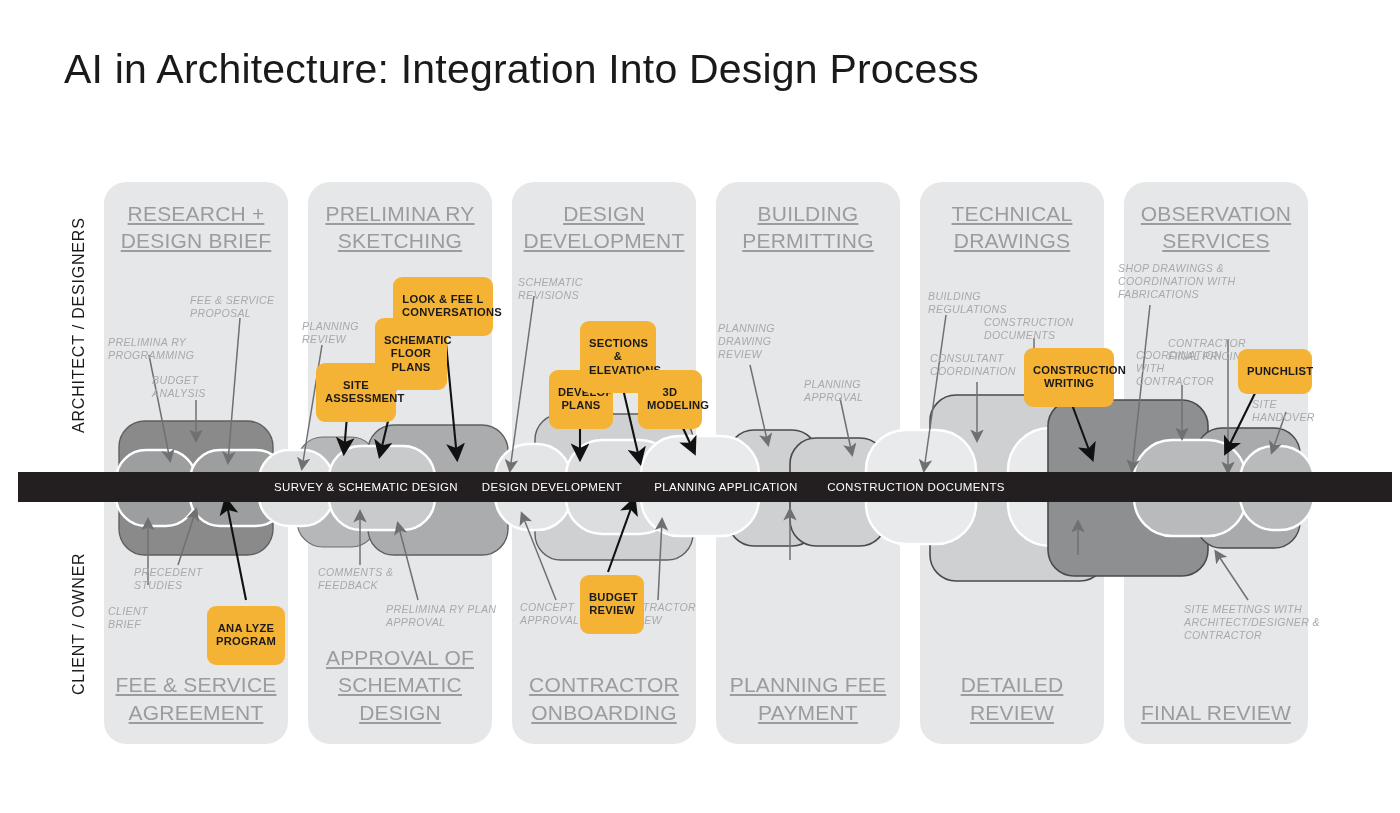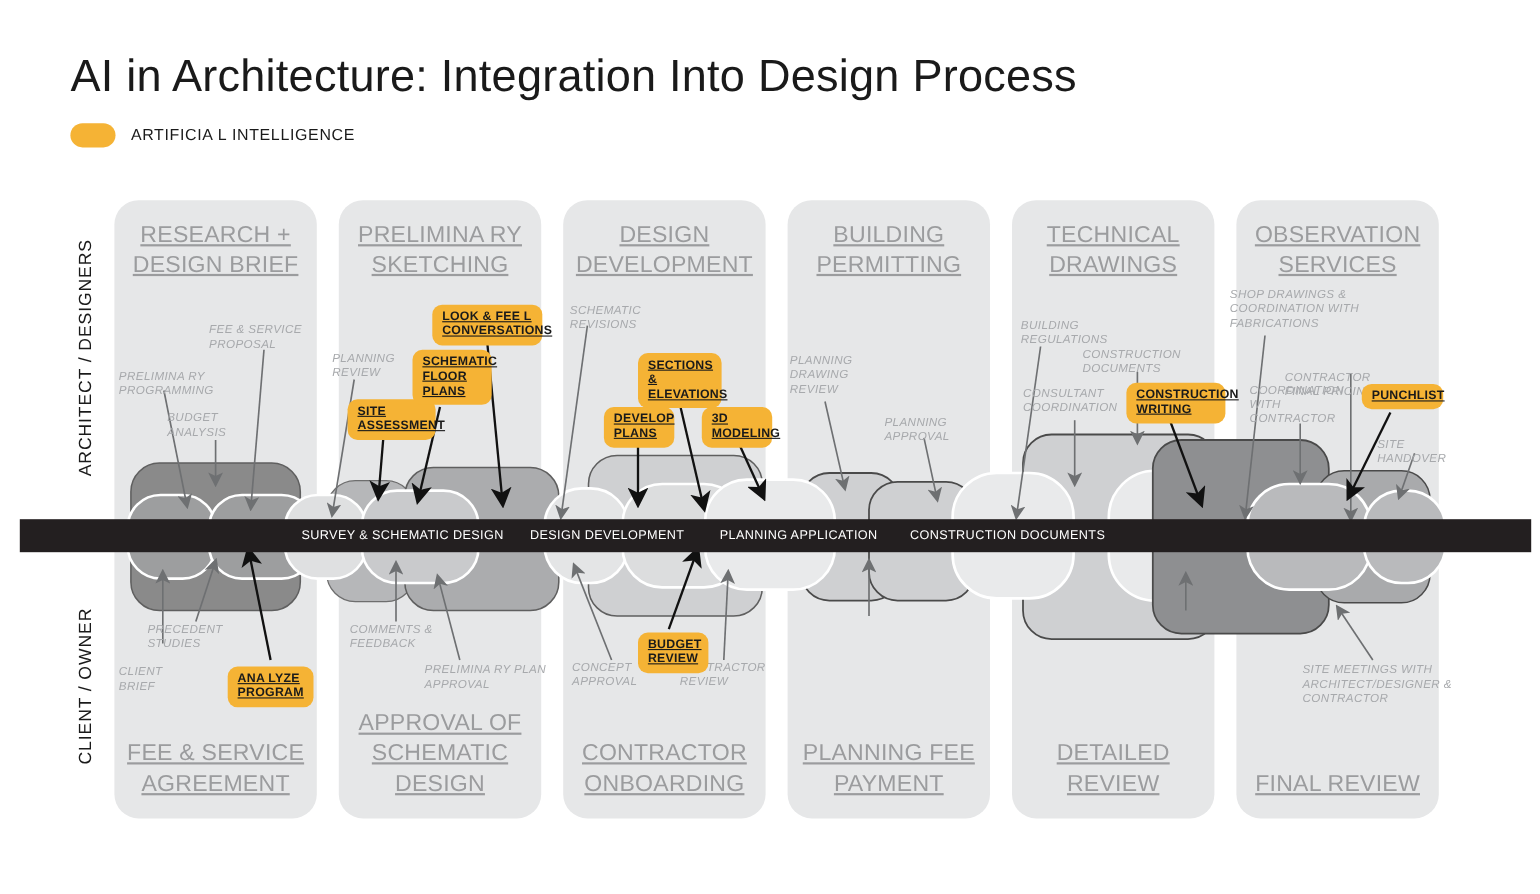--- a/index.html
+++ b/index.html
@@ -132,38 +132,33 @@
   
   .ai-pill {
     position: absolute;
     background: #F5B335;
     color: #1a1a1a;
     border-radius: 9px;
     font-size: 11.2px;
     line-height: 1.2;
     letter-spacing: 0.25px;
     font-weight: bold;
-    text-align: left;
-    padding: 5px 9px;
+    text-align: center;
+    padding: 16px 9px;
     white-space: pre-line;
     box-sizing: border-box;
-    text-decoration: underline;
   }
 </style>
 </head>
 <body>
 
 <div id="stage">
 
   <div id="title">AI in  Architecture: Integration Into Design Process</div>
 
-  <div id="legend">
-    <div class="swatch"></div>
-    <div class="legend-label">ARTIFICIA L INTELLIGENCE</div>
-  </div>
 
   <div class="side-label" id="side-architect">ARCHITECT / DESIGNERS</div>
   <div class="side-label" id="side-client">CLIENT / OWNER</div>
 
   <div class="phase-col" style="left:104px">
     <div class="phase-title">RESEARCH +
 DESIGN BRIEF</div>
     <div class="phase-footer">FEE &amp;
 SERVICE
 AGREEMENT</div>

